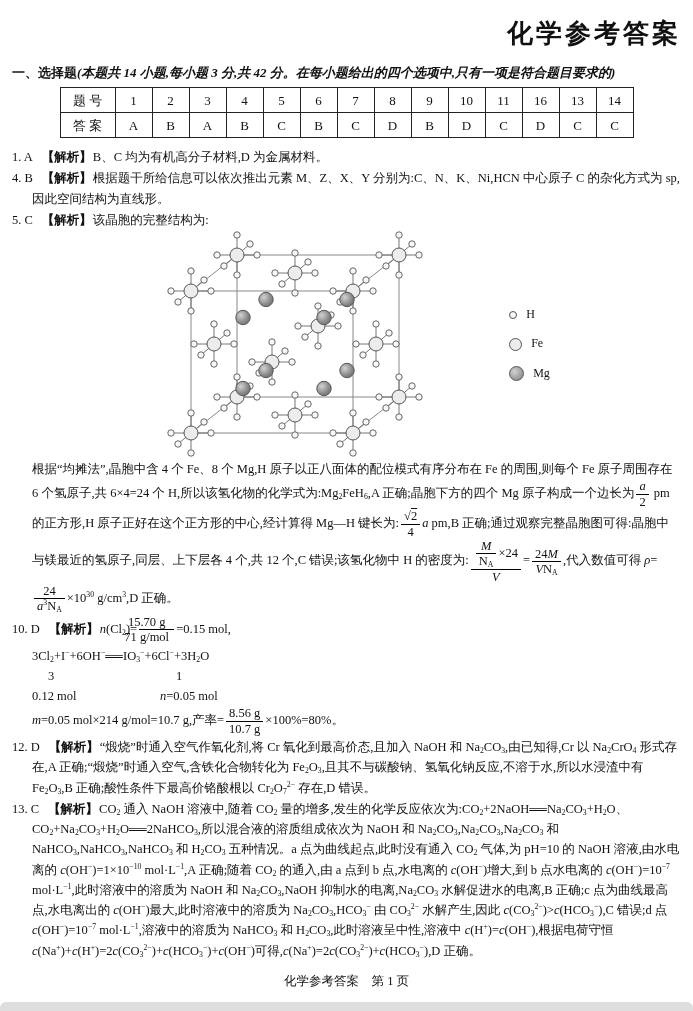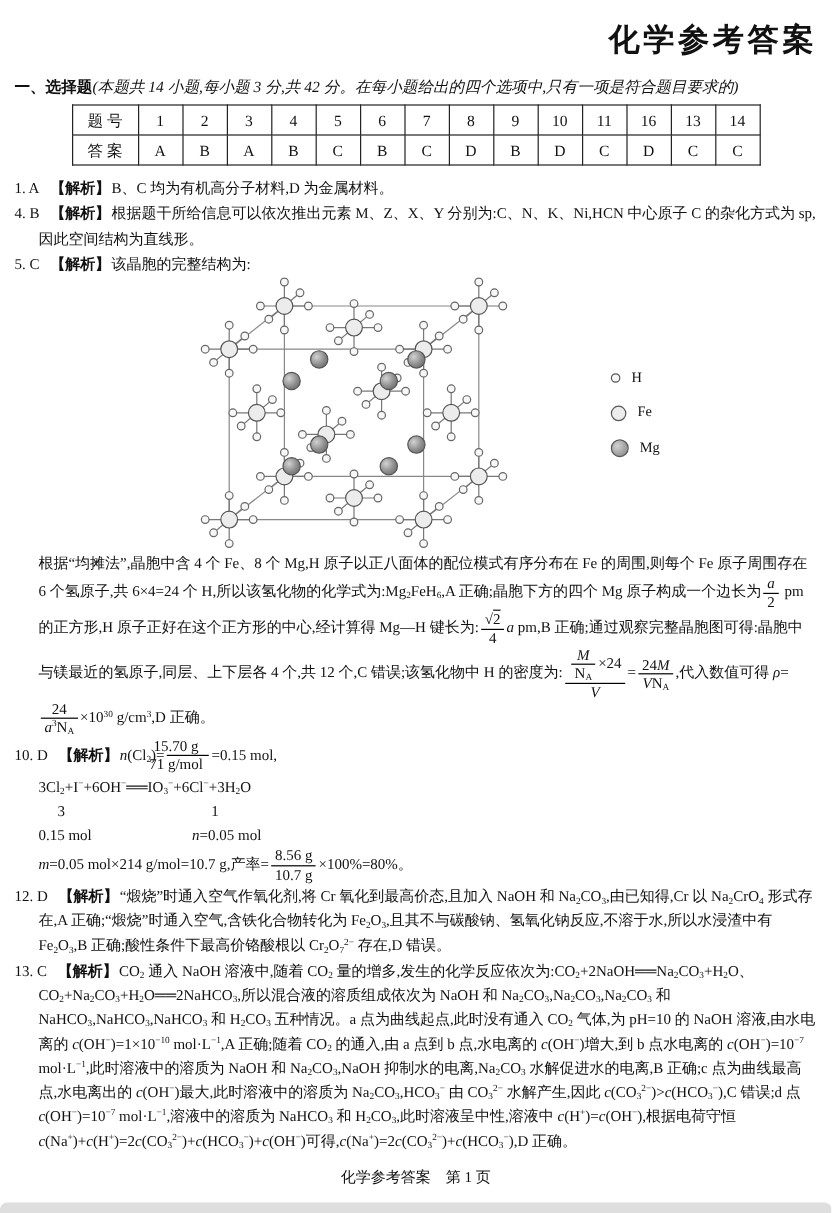--- a/index.html
+++ b/index.html
@@ -3,21 +3,21 @@
 <meta charset="utf-8">
 <style>
   html,body{margin:0;padding:0;background:#fff;}
   .page{width:693px;height:1011px;box-sizing:border-box;position:relative;overflow:hidden;
         padding:8px 12px 0;background:#fff;color:#111;
         font-family:"Liberation Serif","DejaVu Serif",serif;font-size:12.5px;line-height:1.62;}
   h1.title{text-align:right;margin:4px 0 8px;font-size:26px;letter-spacing:3px;
         font-family:"Liberation Sans","DejaVu Sans",sans-serif;font-weight:bold;}
   .sec{margin:0 0 4px;font-size:13px;}
   .sec .sec-bold{font-family:"Liberation Sans","DejaVu Sans",sans-serif;font-weight:bold;margin-top:24px;}
-  .sec .sec-rest{font-style:italic;font-weight:400;}
+  .sec .sec-rest{font-style:italic;font-weight:700;}
   table.ans{border-collapse:collapse;margin:3px auto 9px;}
   table.ans th,table.ans td{border:1px solid #222;text-align:center;padding:1px 0;
         font-size:13px;font-weight:normal;height:22px;}
   table.ans th{width:54px;}
   table.ans td{width:36px;}
   .item{margin:0 0 1px;padding-left:20px;text-indent:-20px;}
   .cont{margin:0 0 1px 20px;}
   .lbl{margin-right:9px;}
   .tag{font-family:Liberation Sans, sans-serif;font-weight:bold;margin-right:1px;}
   sub,sup{font-size:0.62em;line-height:0;}
@@ -315,21 +315,21 @@
     </div>
   </div>
 
   <p class="cont">根据“均摊法”,晶胞中含 4 个 Fe、8 个 Mg,H 原子以正八面体的配位模式有序分布在 Fe 的周围,则每个 Fe 原子周围存在 6 个氢原子,共 6×4=24 个 H,所以该氢化物的化学式为:Mg<sub>2</sub>FeH<sub>6</sub>,A 正确;晶胞下方的四个 Mg 原子构成一个边长为<span class="f"><span class="n"><i>a</i></span><span class="d">2</span></span> pm 的正方形,H 原子正好在这个正方形的中心,经计算得 Mg—H 键长为:<span class="f"><span class="n">√<span class="ovl">2</span></span><span class="d">4</span></span><i>a</i> pm,B 正确;通过观察完整晶胞图可得:晶胞中与镁最近的氢原子,同层、上下层各 4 个,共 12 个,C 错误;该氢化物中 H 的密度为:<span class="f"><span class="n"><span class="f"><span class="n"><i>M</i></span><span class="d">N<sub>A</sub></span></span>×24</span><span class="d"><i>V</i></span></span>=<span class="f"><span class="n">24<i>M</i></span><span class="d"><i>V</i>N<sub>A</sub></span></span>,代入数值可得 <i>ρ</i>=<span class="f"><span class="n">24</span><span class="d"><i>a</i><sup>3</sup>N<sub>A</sub></span></span>×10<sup>30</sup> g/cm<sup>3</sup>,D 正确。</p>
 
   <p class="item"><span class="lbl">10. D</span><span class="tag">【解析】</span><span><i>n</i>(Cl<sub>2</sub>)=<span class="f"><span class="n">15.70 g</span><span class="d">71 g/mol</span></span>=0.15 mol,</span></p>
 
   <div class="eq">
     <div>3Cl<sub>2</sub>+I<sup>−</sup>+6OH<sup>−</sup>══IO<sub>3</sub><sup>−</sup>+6Cl<sup>−</sup>+3H<sub>2</sub>O</div>
     <div class="erow coef"><span>3</span><span>1</span></div>
-    <div class="erow"><span>0.15 mol</span><span><i>n</i>=0.05 mol</span></div>
+    <div class="erow"><span>0.12 mol</span><span><i>n</i>=0.05 mol</span></div>
     <div><i>m</i>=0.05 mol×214 g/mol=10.7 g,产率=<span class="f"><span class="n">8.56 g</span><span class="d">10.7 g</span></span>×100%=80%。</div>
   </div>
 
   <p class="item"><span class="lbl">12. D</span><span class="tag">【解析】</span><span>“煅烧”时通入空气作氧化剂,将 Cr 氧化到最高价态,且加入 NaOH 和 Na<sub>2</sub>CO<sub>3</sub>,由已知得,Cr 以 Na<sub>2</sub>CrO<sub>4</sub> 形式存在,A 正确;“煅烧”时通入空气,含铁化合物转化为 Fe<sub>2</sub>O<sub>3</sub>,且其不与碳酸钠、氢氧化钠反应,不溶于水,所以水浸渣中有 Fe<sub>2</sub>O<sub>3</sub>,B 正确;酸性条件下最高价铬酸根以 Cr<sub>2</sub>O<sub>7</sub><sup>2−</sup> 存在,D 错误。</span></p>
 
   <p class="item"><span class="lbl">13. C</span><span class="tag">【解析】</span><span>CO<sub>2</sub> 通入 NaOH 溶液中,随着 CO<sub>2</sub> 量的增多,发生的化学反应依次为:CO<sub>2</sub>+2NaOH══Na<sub>2</sub>CO<sub>3</sub>+H<sub>2</sub>O、CO<sub>2</sub>+Na<sub>2</sub>CO<sub>3</sub>+H<sub>2</sub>O══2NaHCO<sub>3</sub>,所以混合液的溶质组成依次为 NaOH 和 Na<sub>2</sub>CO<sub>3</sub>,Na<sub>2</sub>CO<sub>3</sub>,Na<sub>2</sub>CO<sub>3</sub> 和 NaHCO<sub>3</sub>,NaHCO<sub>3</sub>,NaHCO<sub>3</sub> 和 H<sub>2</sub>CO<sub>3</sub> 五种情况。a 点为曲线起点,此时没有通入 CO<sub>2</sub> 气体,为 pH=10 的 NaOH 溶液,由水电离的 <i>c</i>(OH<sup>−</sup>)=1×10<sup>−10</sup> mol·L<sup>−1</sup>,A 正确;随着 CO<sub>2</sub> 的通入,由 a 点到 b 点,水电离的 <i>c</i>(OH<sup>−</sup>)增大,到 b 点水电离的 <i>c</i>(OH<sup>−</sup>)=10<sup>−7</sup> mol·L<sup>−1</sup>,此时溶液中的溶质为 NaOH 和 Na<sub>2</sub>CO<sub>3</sub>,NaOH 抑制水的电离,Na<sub>2</sub>CO<sub>3</sub> 水解促进水的电离,B 正确;c 点为曲线最高点,水电离出的 <i>c</i>(OH<sup>−</sup>)最大,此时溶液中的溶质为 Na<sub>2</sub>CO<sub>3</sub>,HCO<sub>3</sub><sup>−</sup> 由 CO<sub>3</sub><sup>2−</sup> 水解产生,因此 <i>c</i>(CO<sub>3</sub><sup>2−</sup>)&gt;<i>c</i>(HCO<sub>3</sub><sup>−</sup>),C 错误;d 点 <i>c</i>(OH<sup>−</sup>)=10<sup>−7</sup> mol·L<sup>−1</sup>,溶液中的溶质为 NaHCO<sub>3</sub> 和 H<sub>2</sub>CO<sub>3</sub>,此时溶液呈中性,溶液中 <i>c</i>(H<sup>+</sup>)=<i>c</i>(OH<sup>−</sup>),根据电荷守恒 <i>c</i>(Na<sup>+</sup>)+<i>c</i>(H<sup>+</sup>)=2<i>c</i>(CO<sub>3</sub><sup>2−</sup>)+<i>c</i>(HCO<sub>3</sub><sup>−</sup>)+<i>c</i>(OH<sup>−</sup>)可得,<i>c</i>(Na<sup>+</sup>)=2<i>c</i>(CO<sub>3</sub><sup>2−</sup>)+<i>c</i>(HCO<sub>3</sub><sup>−</sup>),D 正确。</span></p>
 
   <div class="footer">化学参考答案　第 1 页</div>
   <div class="bottom-bar"></div>
 </div>

